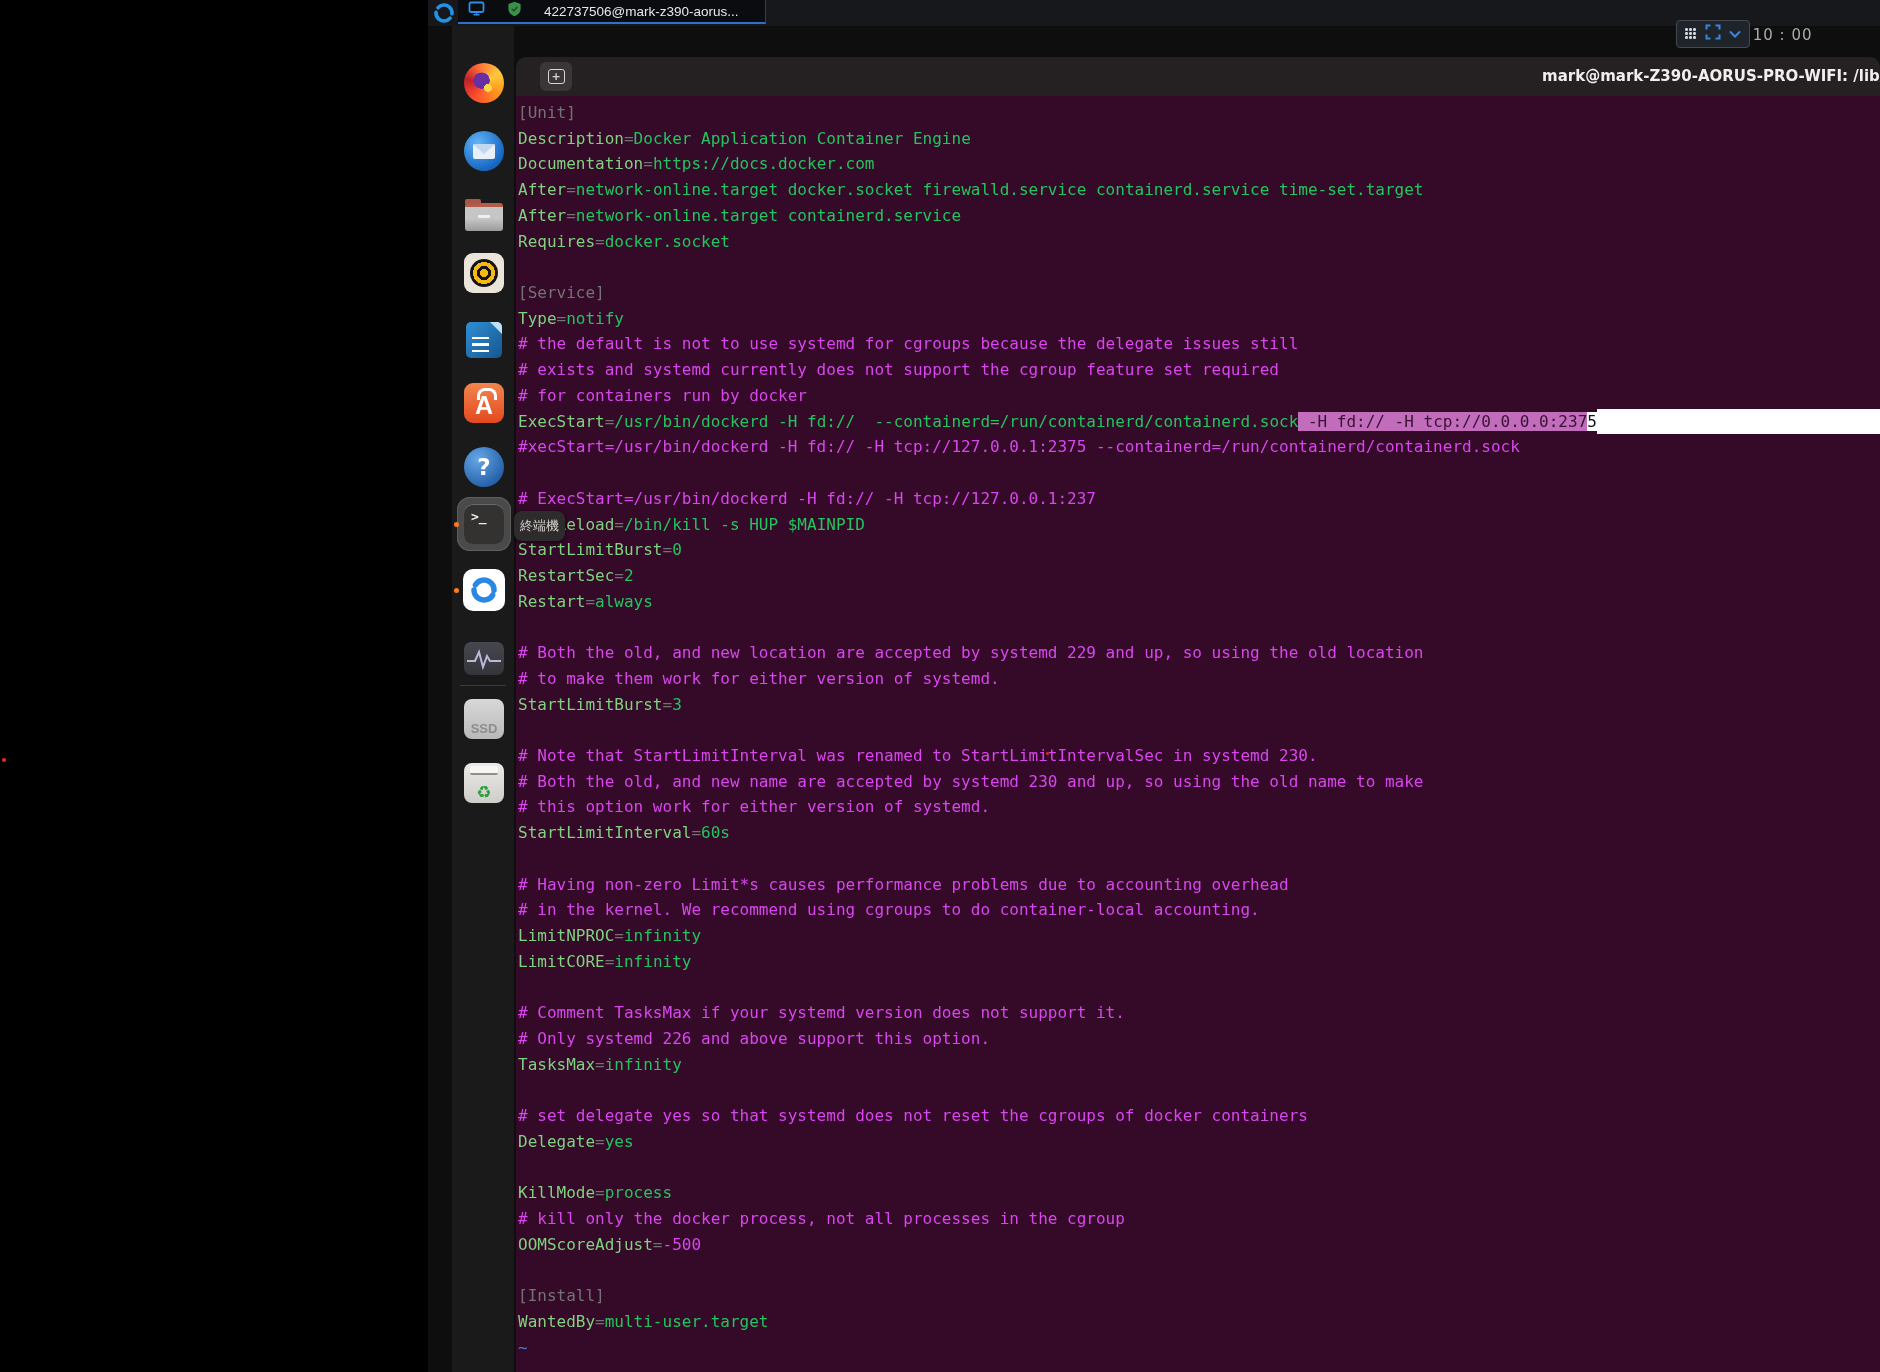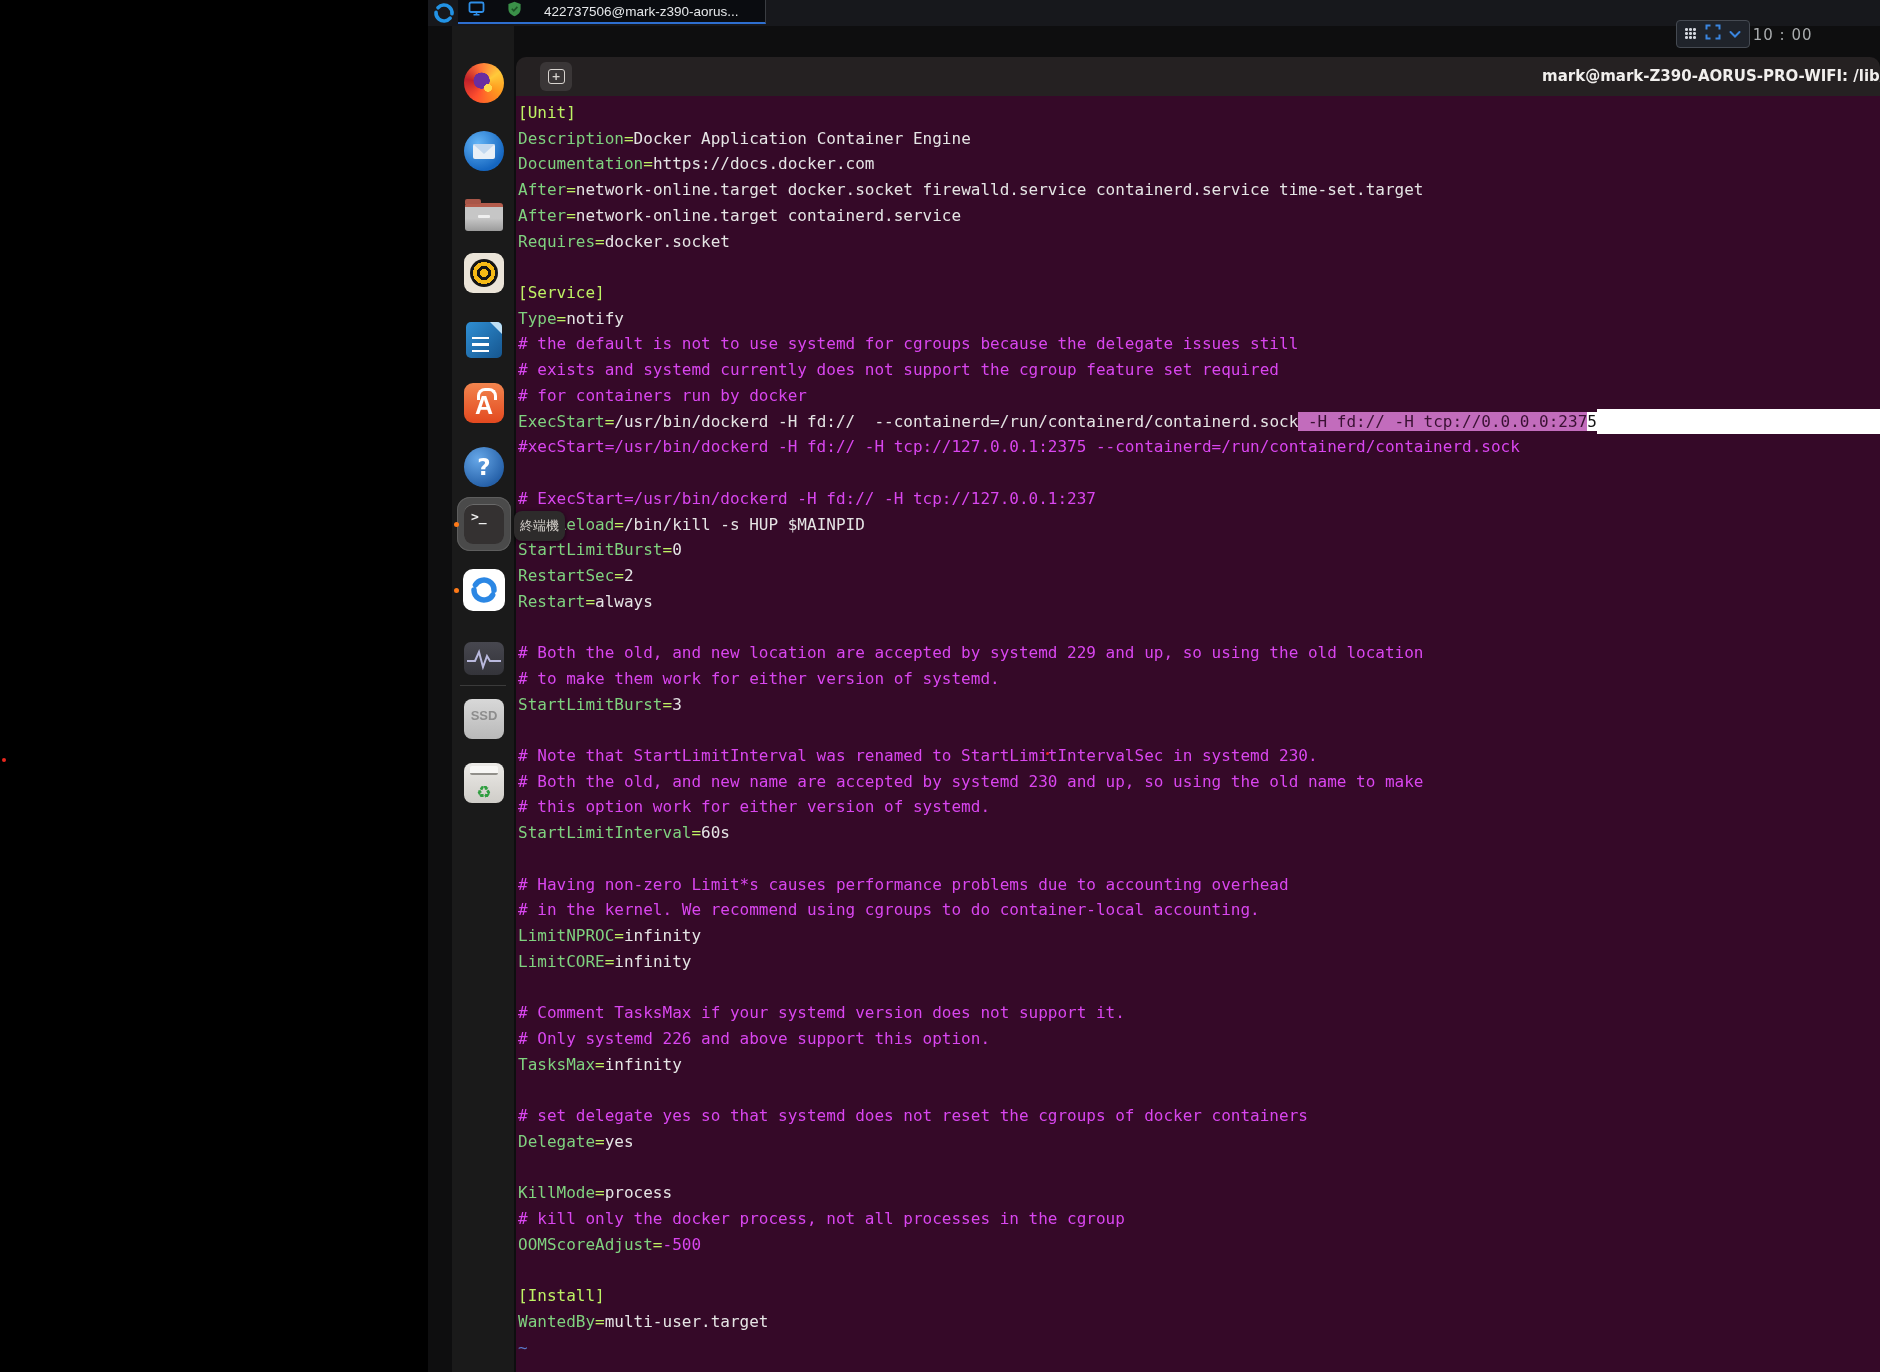--- a/index.html
+++ b/index.html
@@ -47,41 +47,41 @@
   .i-store::after{content:"A";color:#fff;font:700 25px "Liberation Sans",sans-serif;line-height:36px;}
   .i-help{width:40px;height:40px;border-radius:50%;background:radial-gradient(circle at 35% 30%,#66a7e8,#2560a8 75%);
     color:#fff;font:700 23px "DejaVu Sans",sans-serif;display:flex;align-items:center;justify-content:center;}
   .i-term-frame{width:54px;height:54px;border-radius:13px;background:#4a4a4a;box-shadow:inset 0 0 0 1px #5e5e5e;
     display:flex;align-items:center;justify-content:center;}
   .i-term{width:40px;height:40px;border-radius:9px;background:#343131;box-shadow:inset 0 1px 0 #6a6a6a;
     color:#efefef;font:700 13px "DejaVu Sans Mono",monospace;padding:5px 0 0 7px;box-sizing:border-box;}
   .i-remote{width:42px;height:42px;border-radius:10px;background:#fff;display:flex;align-items:center;justify-content:center;}
   .i-mon{width:40px;height:33px;border-radius:7px;background:linear-gradient(#47474f,#34343a);display:flex;align-items:center;justify-content:center;}
   .i-ssd{width:40px;height:40px;border-radius:8px;background:linear-gradient(#d8d8d8,#b9b9b9);
-    display:flex;align-items:flex-end;justify-content:center;color:#8d8d8d;font:700 13px "Liberation Sans",sans-serif;padding-bottom:16px;box-sizing:border-box;}
+    display:flex;align-items:flex-end;justify-content:center;color:#8d8d8d;font:700 13px "Liberation Sans",sans-serif;padding-bottom:3px;box-sizing:border-box;}
   .i-trash{width:40px;height:40px;border-radius:8px;background:linear-gradient(#eceae7,#cfcdc8);position:relative;
     display:flex;align-items:flex-end;justify-content:center;padding-bottom:2px;box-sizing:border-box;}
   .i-trash::before{content:"";position:absolute;top:3px;left:6px;width:28px;height:7px;background:#f7f6f4;border-radius:2px;border-bottom:2px solid #918f8a;}
   .i-trash .recycle{color:#2f9e3f;font-size:17px;line-height:1;font-family:"DejaVu Sans",sans-serif;}
   .tooltip{position:absolute;left:514px;top:511px;width:51px;height:30px;background:#2d2b2b;border-radius:8px;
     box-shadow:0 1px 4px rgba(0,0,0,.6);color:#d6d2cd;font:13px "DejaVu Sans",sans-serif;
     display:flex;align-items:center;justify-content:center;z-index:40;white-space:nowrap;}
   
   .terminal{position:absolute;left:516px;top:57px;width:1364px;height:1315px;border-radius:10px 10px 0 0;overflow:hidden;}
   .headerbar{position:absolute;left:0;top:0;width:100%;height:39px;background:#252122;border-bottom:1px solid #151213;}
   .newtab-btn{position:absolute;left:24px;top:5px;width:32px;height:29px;background:#3a3637;border-radius:6px;
     display:flex;align-items:center;justify-content:center;}
   .glyph-newtab{width:15px;height:13px;border:1.4px solid #d8d4d0;border-radius:3px;position:relative;
     display:flex;align-items:center;justify-content:center;color:#d8d4d0;font:700 11px/1 "DejaVu Sans",sans-serif;}
   .hb-title{position:absolute;left:1026px;top:10px;width:338px;overflow:hidden;white-space:pre;
     color:#f1efed;font:700 15px "DejaVu Sans",sans-serif;}
   .term-body{position:absolute;left:0;top:39px;width:100%;height:1276px;background:#350928;}
   .lines{position:absolute;left:2px;top:4px;width:1362px;font:16px/25.72px "DejaVu Sans Mono",monospace;}
   .ln{height:25.72px;white-space:pre;position:relative;}
-  .t-w{color:#bef264}.t-k{color:#7fd27f}.t-v{color:#e5e5e5}.t-c{color:#d946ef}
+  .t-w{color:#737373}.t-k{color:#7fd27f}.t-v{color:#22c55e}.t-c{color:#d946ef}
   .t-til{color:#5a79c9}
   .t-sel{background:#c26cbc;color:#3a1133}
   .t-cur{background:#ffffff;color:#141414}
   .wfill{position:absolute;top:0;bottom:0;right:0;width:283px;background:#ffffff;}
   .reddot{position:absolute;width:4px;height:4px;border-radius:50%;background:#e8271e;z-index:50;}
   .grid9{display:grid;grid-template-columns:repeat(3,4px);grid-auto-rows:4px;}
   .grid9 i{width:2.6px;height:2.6px;border-radius:50%;background:#d5d9df;}
 </style>
 </head>
 <body>

